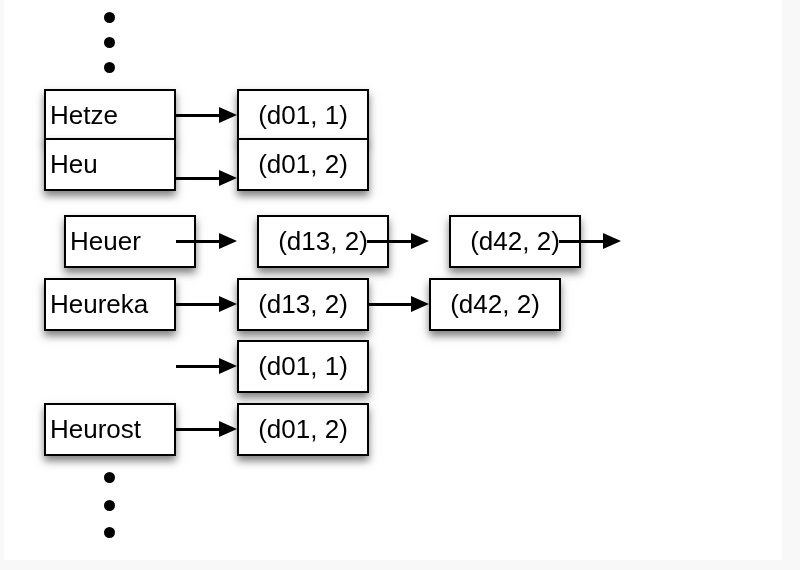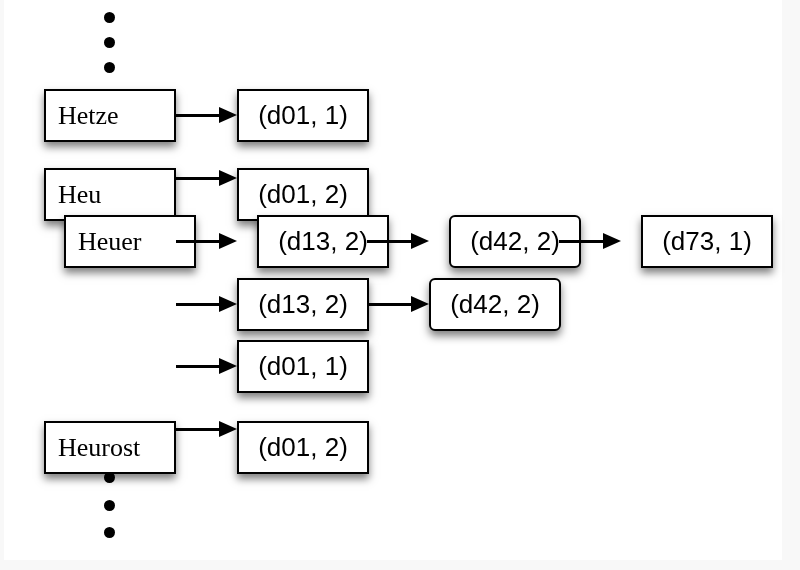--- a/index.html
+++ b/index.html
@@ -31,36 +31,35 @@
     display: flex;
     align-items: center;
     font-size: 26px;
     color: var(--text, #000000);
     white-space: nowrap;
   }
   .term {
     left: 40px;
     width: 132px;
     justify-content: flex-start;
-    padding-left: 12px;
-    font-family: Liberation Serif, serif;
+    padding-left: 4px;
   }
   .posting {
     width: 132px;
     justify-content: center;
   }
   .col1 { left: 233px; }
-  .col2 { left: 425px; border-radius: 6px; }
+  .col2 { left: 425px; }
   .col3 { left: 617px; }
   .r1 { top: 89px; }
-  .r2 { top: 168px; }
+  .r2 { top: 138px; }
   .r3 { top: 215px; margin-left: 20px; }
   .r4 { top: 278px; }
   .r5 { top: 340px; }
-  .r6 { top: 421px; }
+  .r6 { top: 403px; }
   .arrow {
     position: absolute;
     height: 16px;
   }
   .a1 { left: 172px; width: 61px; }
   .a2 { left: 363px; width: 62px; }
   .a3 { left: 555px; width: 62px; }
   .ar1 { top: 107px; }
   .ar2 { top: 170px; }
   .ar3 { top: 233px; }
@@ -133,22 +132,22 @@
   <div class="box posting col1 r3">(d13, 2)</div>
   <div class="arrow a2 ar3">
     <div class="line"></div>
     <div class="head"></div>
   </div>
   <div class="box posting col2 r3">(d42, 2)</div>
   <div class="arrow a3 ar3">
     <div class="line"></div>
     <div class="head"></div>
   </div>
-  <div class="box posting col3 r3">(d73, 1)</div>
 
+  <div class="box term r4">Heureka</div>
   <div class="arrow a1 ar4">
     <div class="line"></div>
     <div class="head"></div>
   </div>
   <div class="box posting col1 r4">(d13, 2)</div>
   <div class="arrow a2 ar4">
     <div class="line"></div>
     <div class="head"></div>
   </div>
   <div class="box posting col2 r4">(d42, 2)</div>

